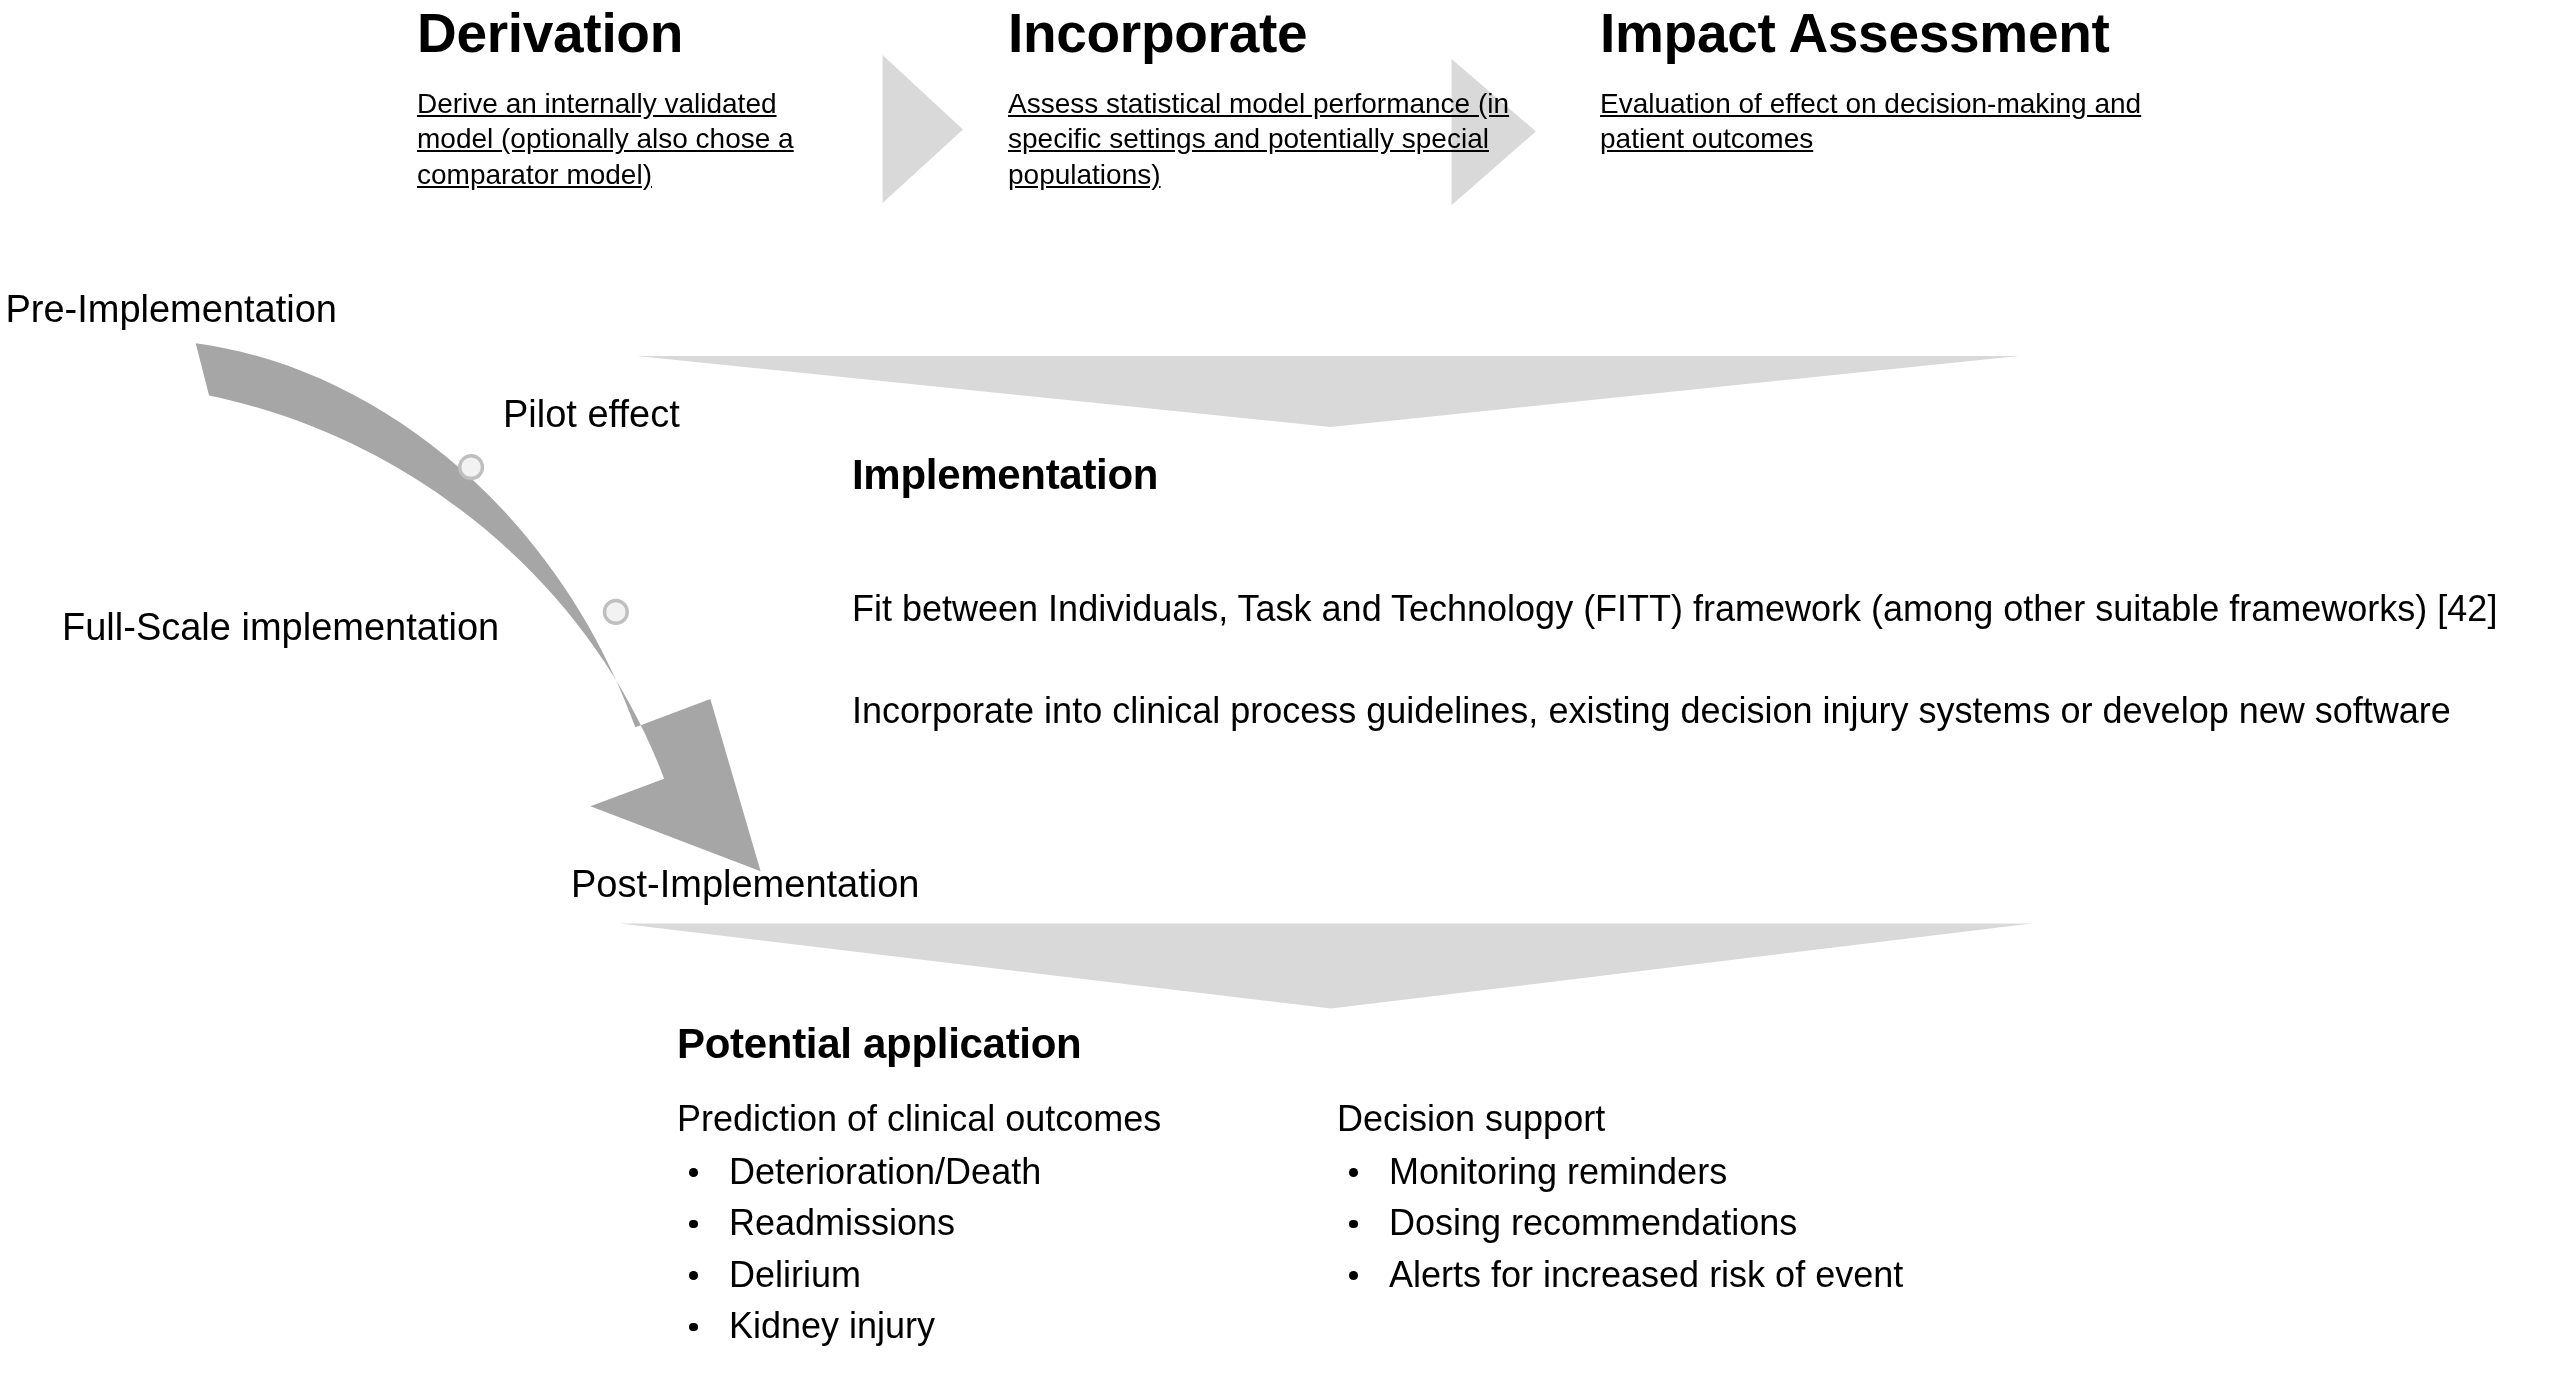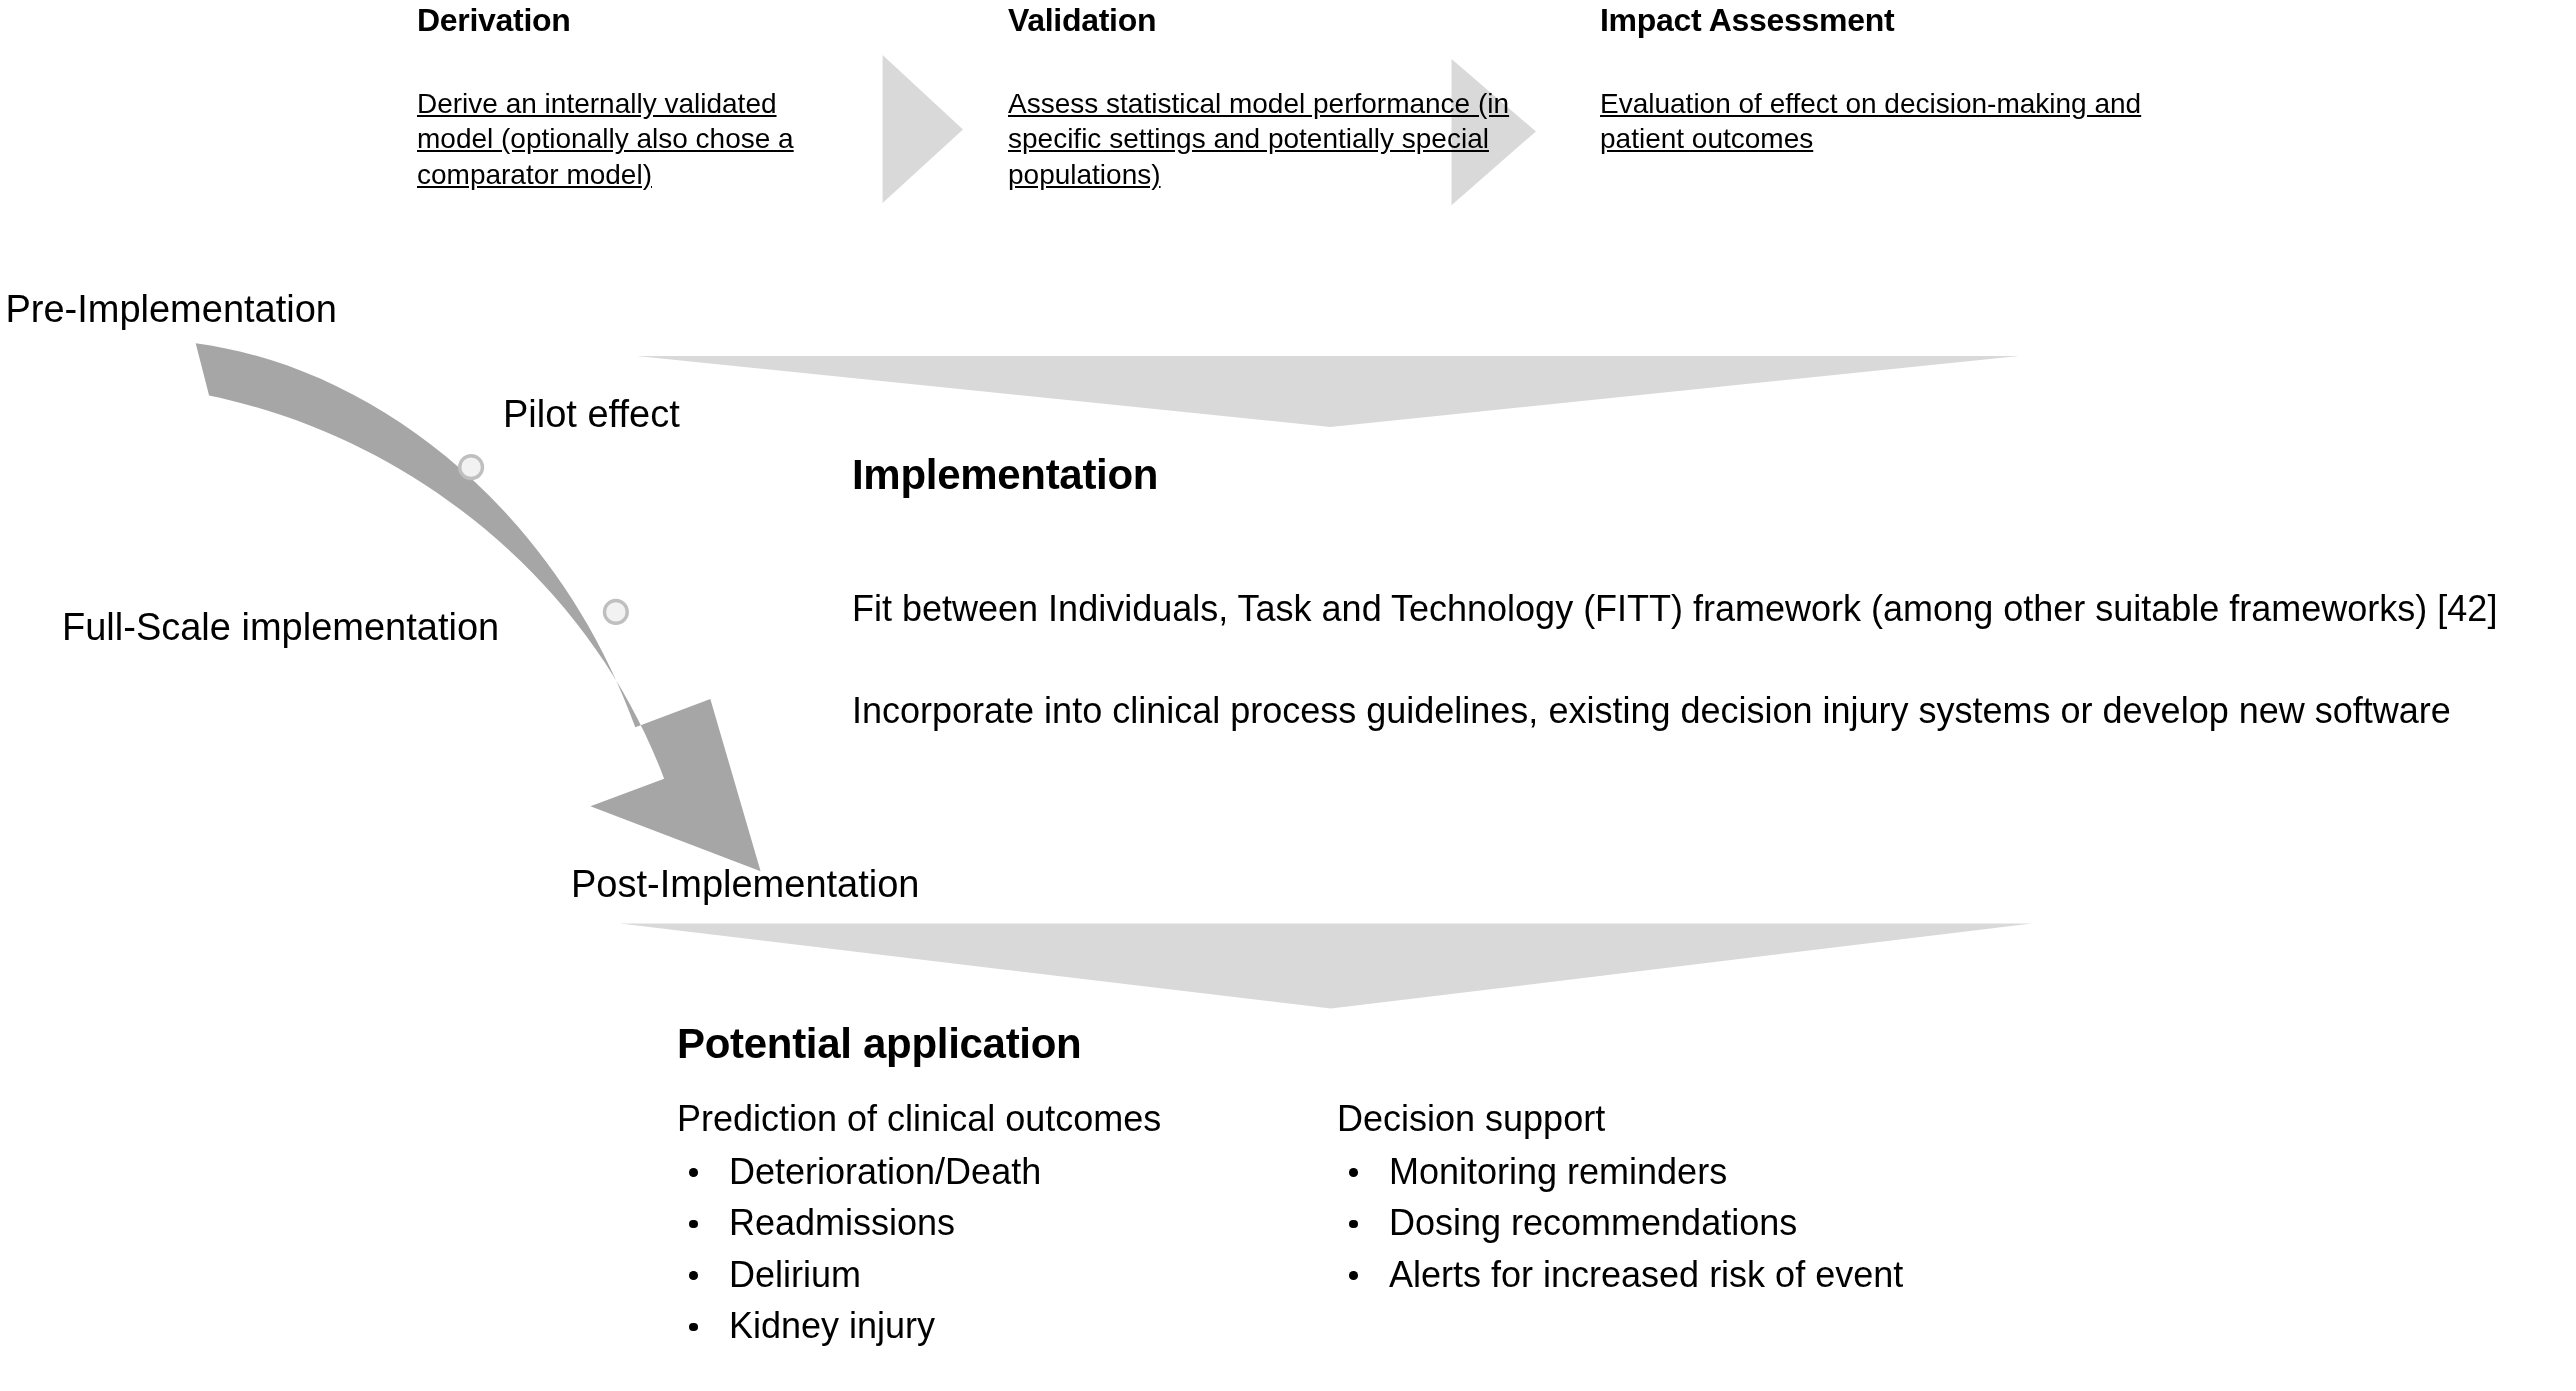--- a/index.html
+++ b/index.html
@@ -26,21 +26,21 @@
     position: absolute;
     left: 0; top: 0;
     width: 2576px;
     height: 1392px;
     pointer-events: none;
   }
 
   
   .stage-title {
     font-weight: bold;
-    font-size: 32px;
+    font-size: 55px;
     line-height: 1.06;
     letter-spacing: -0.3px;
     white-space: nowrap;
   }
   .stage-body {
     font-size: 28px;
     line-height: 1.26;
     font-weight: normal;
     text-decoration: underline;
   }
@@ -141,21 +141,21 @@
              C 884,874 620,654 312,590
              Z"></path>
 
     <circle cx="703" cy="697" r="17" fill="#f2f2f2" stroke="#bfbfbf" stroke-width="5"></circle>
     <circle cx="919" cy="913" r="17" fill="#f2f2f2" stroke="#bfbfbf" stroke-width="5"></circle>
   </svg>
 
   <div class="abs stage-title" id="t-derivation-title">Derivation</div>
   <div class="abs stage-body" id="t-derivation-body">Derive an internally validated model (optionally also chose a comparator model)</div>
 
-  <div class="abs stage-title" id="t-validation-title">Validation</div>
+  <div class="abs stage-title" id="t-validation-title">Incorporate</div>
   <div class="abs stage-body" id="t-validation-body">Assess statistical model performance (in specific settings and potentially special populations)</div>
 
   <div class="abs stage-title" id="t-impact-title">Impact Assessment</div>
   <div class="abs stage-body" id="t-impact-body">Evaluation of effect on decision-making and patient outcomes</div>
 
   <div class="abs phase-label" id="t-pre-impl">Pre-Implementation</div>
   <div class="abs phase-label" id="t-pilot">Pilot effect</div>
   <div class="abs phase-label" id="t-fullscale">Full-Scale implementation</div>
   <div class="abs phase-label" id="t-post-impl">Post-Implementation</div>
 

